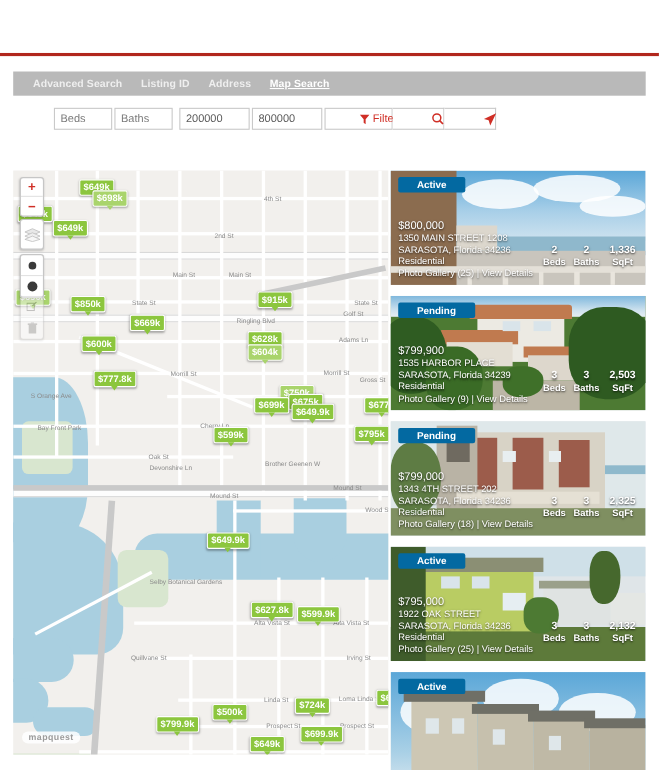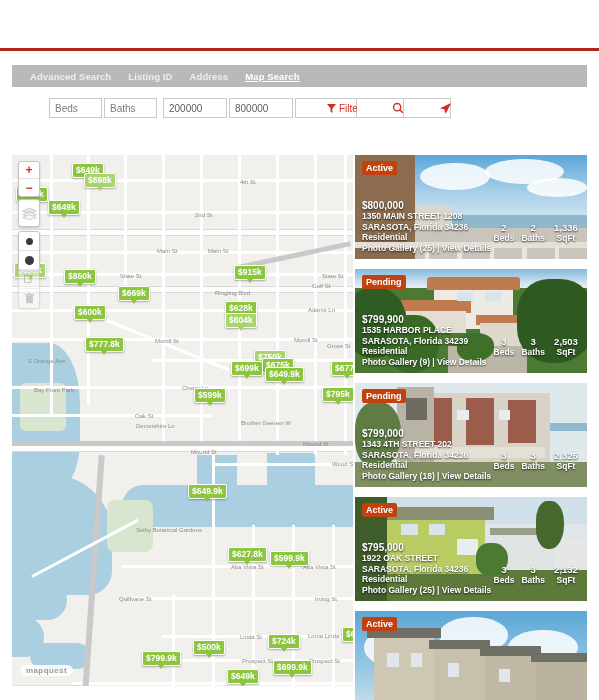--- a/index.html
+++ b/index.html
@@ -212,27 +212,27 @@
     margin: 2px 0 8px 2px;
   }
   .card {
     position:relative; width:100%; height:104px;
     margin-bottom:10px; overflow:hidden;
     background:#dfe5e8; cursor:pointer;
   }
   .card-photo { position:absolute; inset:0; }
   .badge {
     position:absolute; left:7px; top:6px; z-index:4;
-    background:#c2410c; color:#fff;
+    background:#0369a1; color:#fff;
     font-size:9px; font-weight:bold;
-    padding:2px 4px; border-radius:2px;
+    padding:2px 17px; border-radius:2px;
   }
   .card-info {
     position:absolute; left:7px; bottom:6px; z-index:3;
-    color:#ffffff; font-size:8.5px; font-weight:bold;
+    color:#ffffff; font-size:8.5px; font-weight:normal;
     line-height:10.5px;
     text-shadow:0 1px 2px rgba(0,0,0,.75);
   }
   .card-info .price { font-size:10px; }
   .card-stats {
     position:absolute; right:7px; bottom:16px; z-index:3;
     display:flex; gap:7px; color:#ffffff; text-align:center;
     text-shadow:0 1px 2px rgba(0,0,0,.75);
   }
   .card-stats .st .v { font-size:9.5px; font-weight:bold; line-height:11px; }

